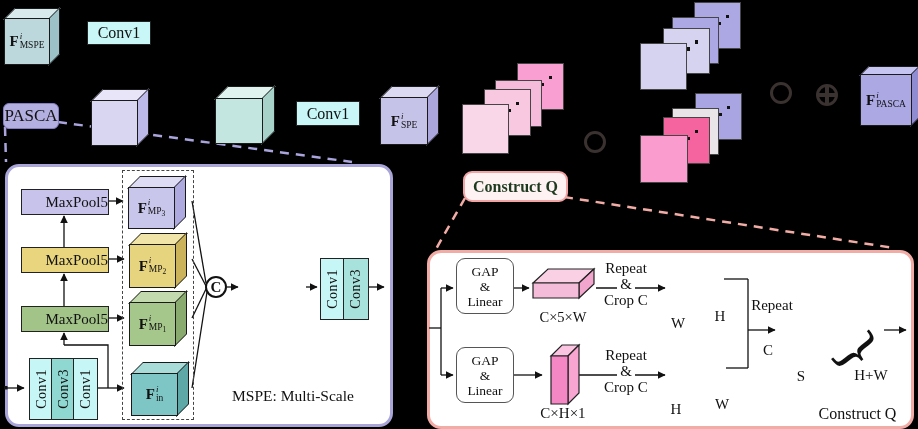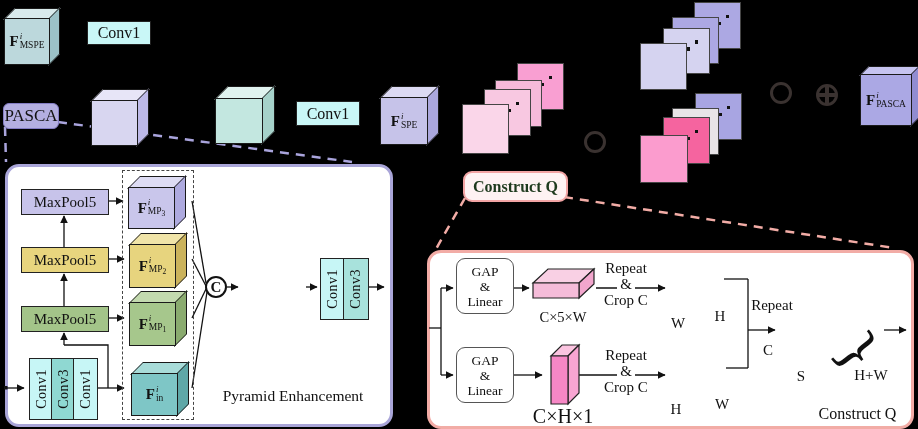--- a/index.html
+++ b/index.html
@@ -7,21 +7,21 @@
          font-family:"Liberation Serif","DejaVu Serif",serif;color:#111;}
   .panel{position:absolute;background:#fff;z-index:1;}
   .panel.mspe{left:5px;top:164px;width:382px;height:257px;border:3px solid #A9A5D8;border-radius:14px;}
   .panel.cq{left:427px;top:250px;width:481px;height:173px;border:3px solid #F2ACA6;border-radius:14px;}
   svg.wires{position:absolute;left:0;top:0;z-index:2;pointer-events:none;}
   .el{position:absolute;z-index:3;}
   .tagbox{display:flex;align-items:center;justify-content:center;font-size:16px;}
   .convlabel{background:#C9F7F7;border:1px solid #222;}
   .mspetag{background:#B4AFE1;border:1.5px solid #847DC4;border-radius:6px;font-size:17px;}
   .cqtag{background:#FEF2F3;border:2.5px solid #F2A4A4;border-radius:9px;color:#1E3A1E;font-weight:bold;}
-  .rect{border:1.2px solid #222;display:flex;align-items:center;justify-content:center;}
+  .rect{border:1.2px solid #222;display:flex;align-items:center;justify-content:flex-end;}
   .mp{font-size:15px;}
   .sq{position:absolute;border:1.2px solid #454545;overflow:hidden;}
   .sq .d1,.sq .d2{position:absolute;width:3.5px;height:3.5px;background:#111;}
   .sq .d1{left:50%;top:42%;} .sq .d2{left:68%;top:26%;}
   .fold{position:absolute;width:28px;height:28px;background:#fff;right:-15px;bottom:-15px;transform:rotate(45deg);}
   .squig{position:absolute;right:-2px;bottom:-2px;width:24px;height:20px;overflow:visible;}
   .cube{position:absolute;z-index:3;}
   .cube .cf{position:absolute;left:0;top:var(--d);width:var(--w);height:var(--h);background:var(--f);
             border:1px solid #1a1a1a;display:flex;align-items:center;justify-content:center;}
   .cube .ct{position:absolute;left:0;top:0;width:var(--w);height:var(--d);background:var(--t);
@@ -326,36 +326,36 @@
   </div>
 
   <div class="vstrip" style="left:320px;top:258px;width:24px;height:60px;background:#C7F6F6;z-index:3;">
       <span>Conv1</span>
     </div>
   <div class="vstrip" style="left:343px;top:258px;width:24px;height:60px;background:#A8E2DC;z-index:3;">
       <span>Conv3</span>
     </div>
 
   <div class="txt caption" style="left:200px;top:387px;width:186px;">
-    <div>Pyramid Enhancement</div>
+    <div>MSPE: Multi-Scale</div>
   </div>
 
   <div class="gapbox" style="left:456px;top:258px;width:56px;height:54px;">
     <span>GAP</span>
       <span>&amp;</span>
       <span>Linear</span>
   </div>
   <div class="gapbox" style="left:456px;top:347px;width:56px;height:54px;">
     <span>GAP</span>
       <span>&amp;</span>
       <span>Linear</span>
   </div>
 
   <div class="txt" style="left:529px;top:309px;width:68px;font-size:14.5px;"><span>C×5×W</span></div>
-  <div class="txt" style="left:529px;top:405px;width:68px;font-size:20px;"><span>C×H×1</span></div>
+  <div class="txt" style="left:529px;top:405px;width:68px;font-size:15px;"><span>C×H×1</span></div>
 
   <div class="txt rptcol" style="left:593px;top:260px;width:66px;">
     <span>Repeat</span>
       <span class="amp">&amp;</span>
       <span>Crop C</span>
   </div>
   <div class="txt rptcol" style="left:593px;top:347px;width:66px;">
     <span>Repeat</span>
       <span class="amp">&amp;</span>
       <span>Crop C</span>

